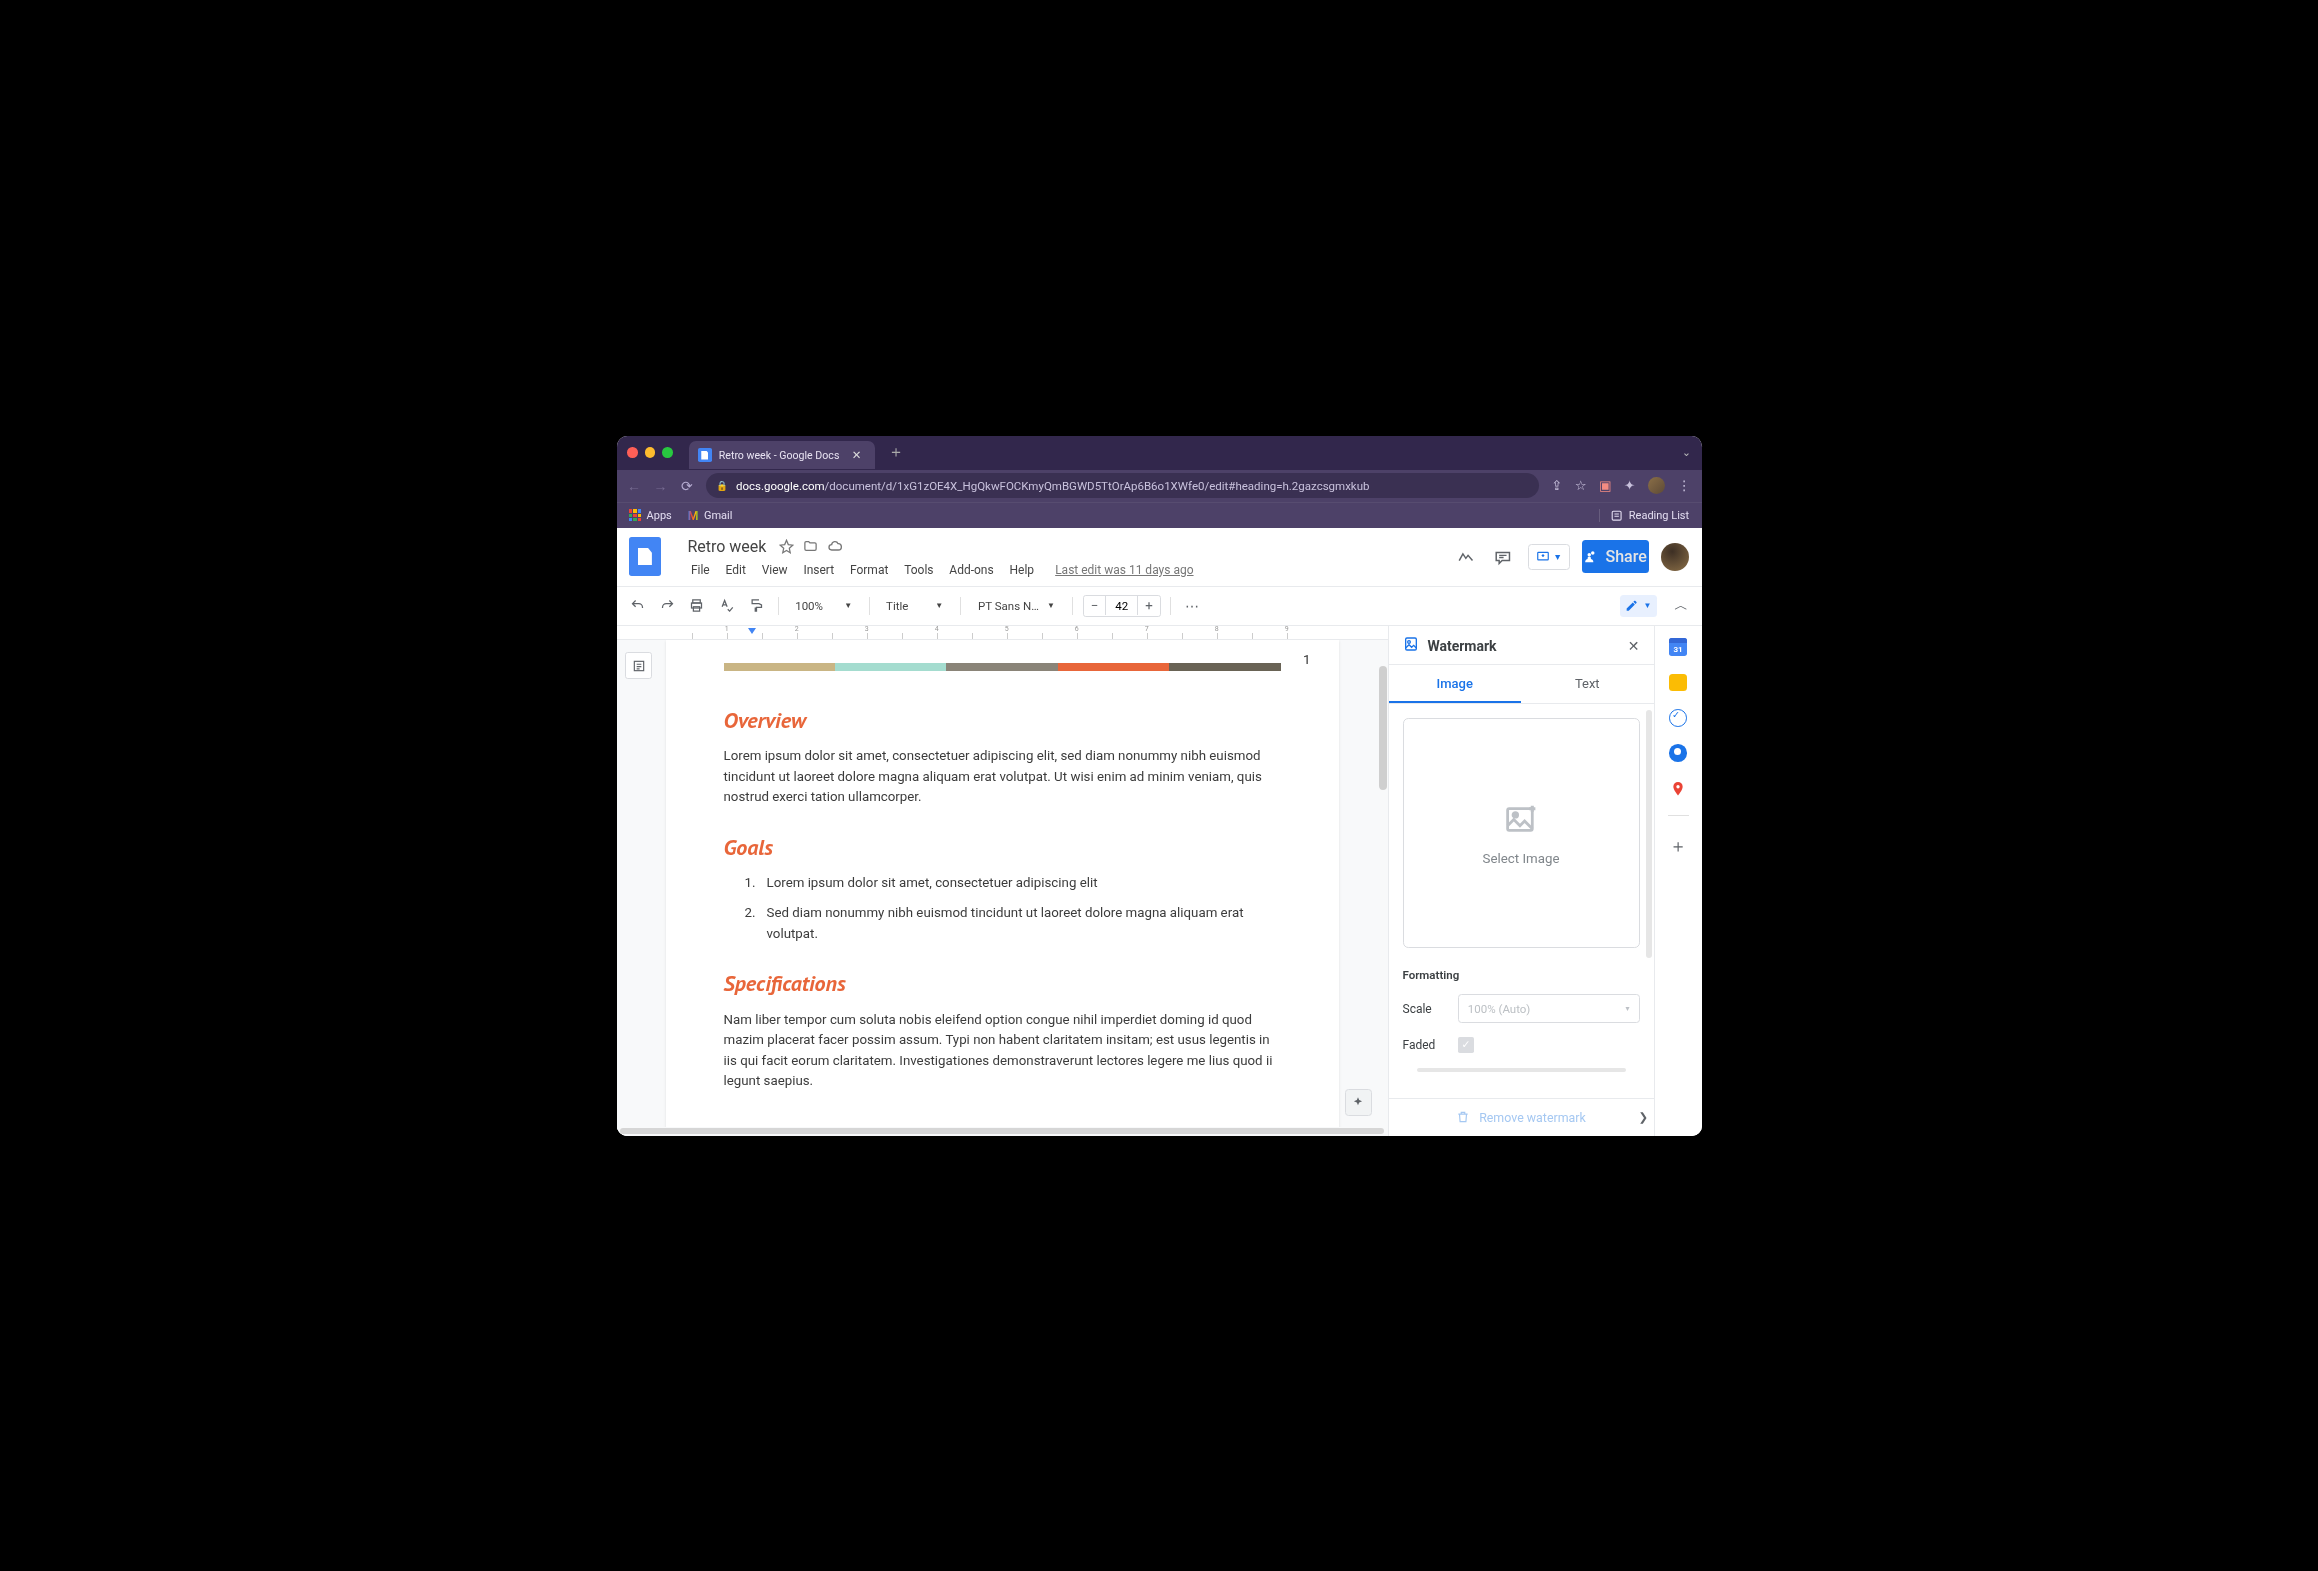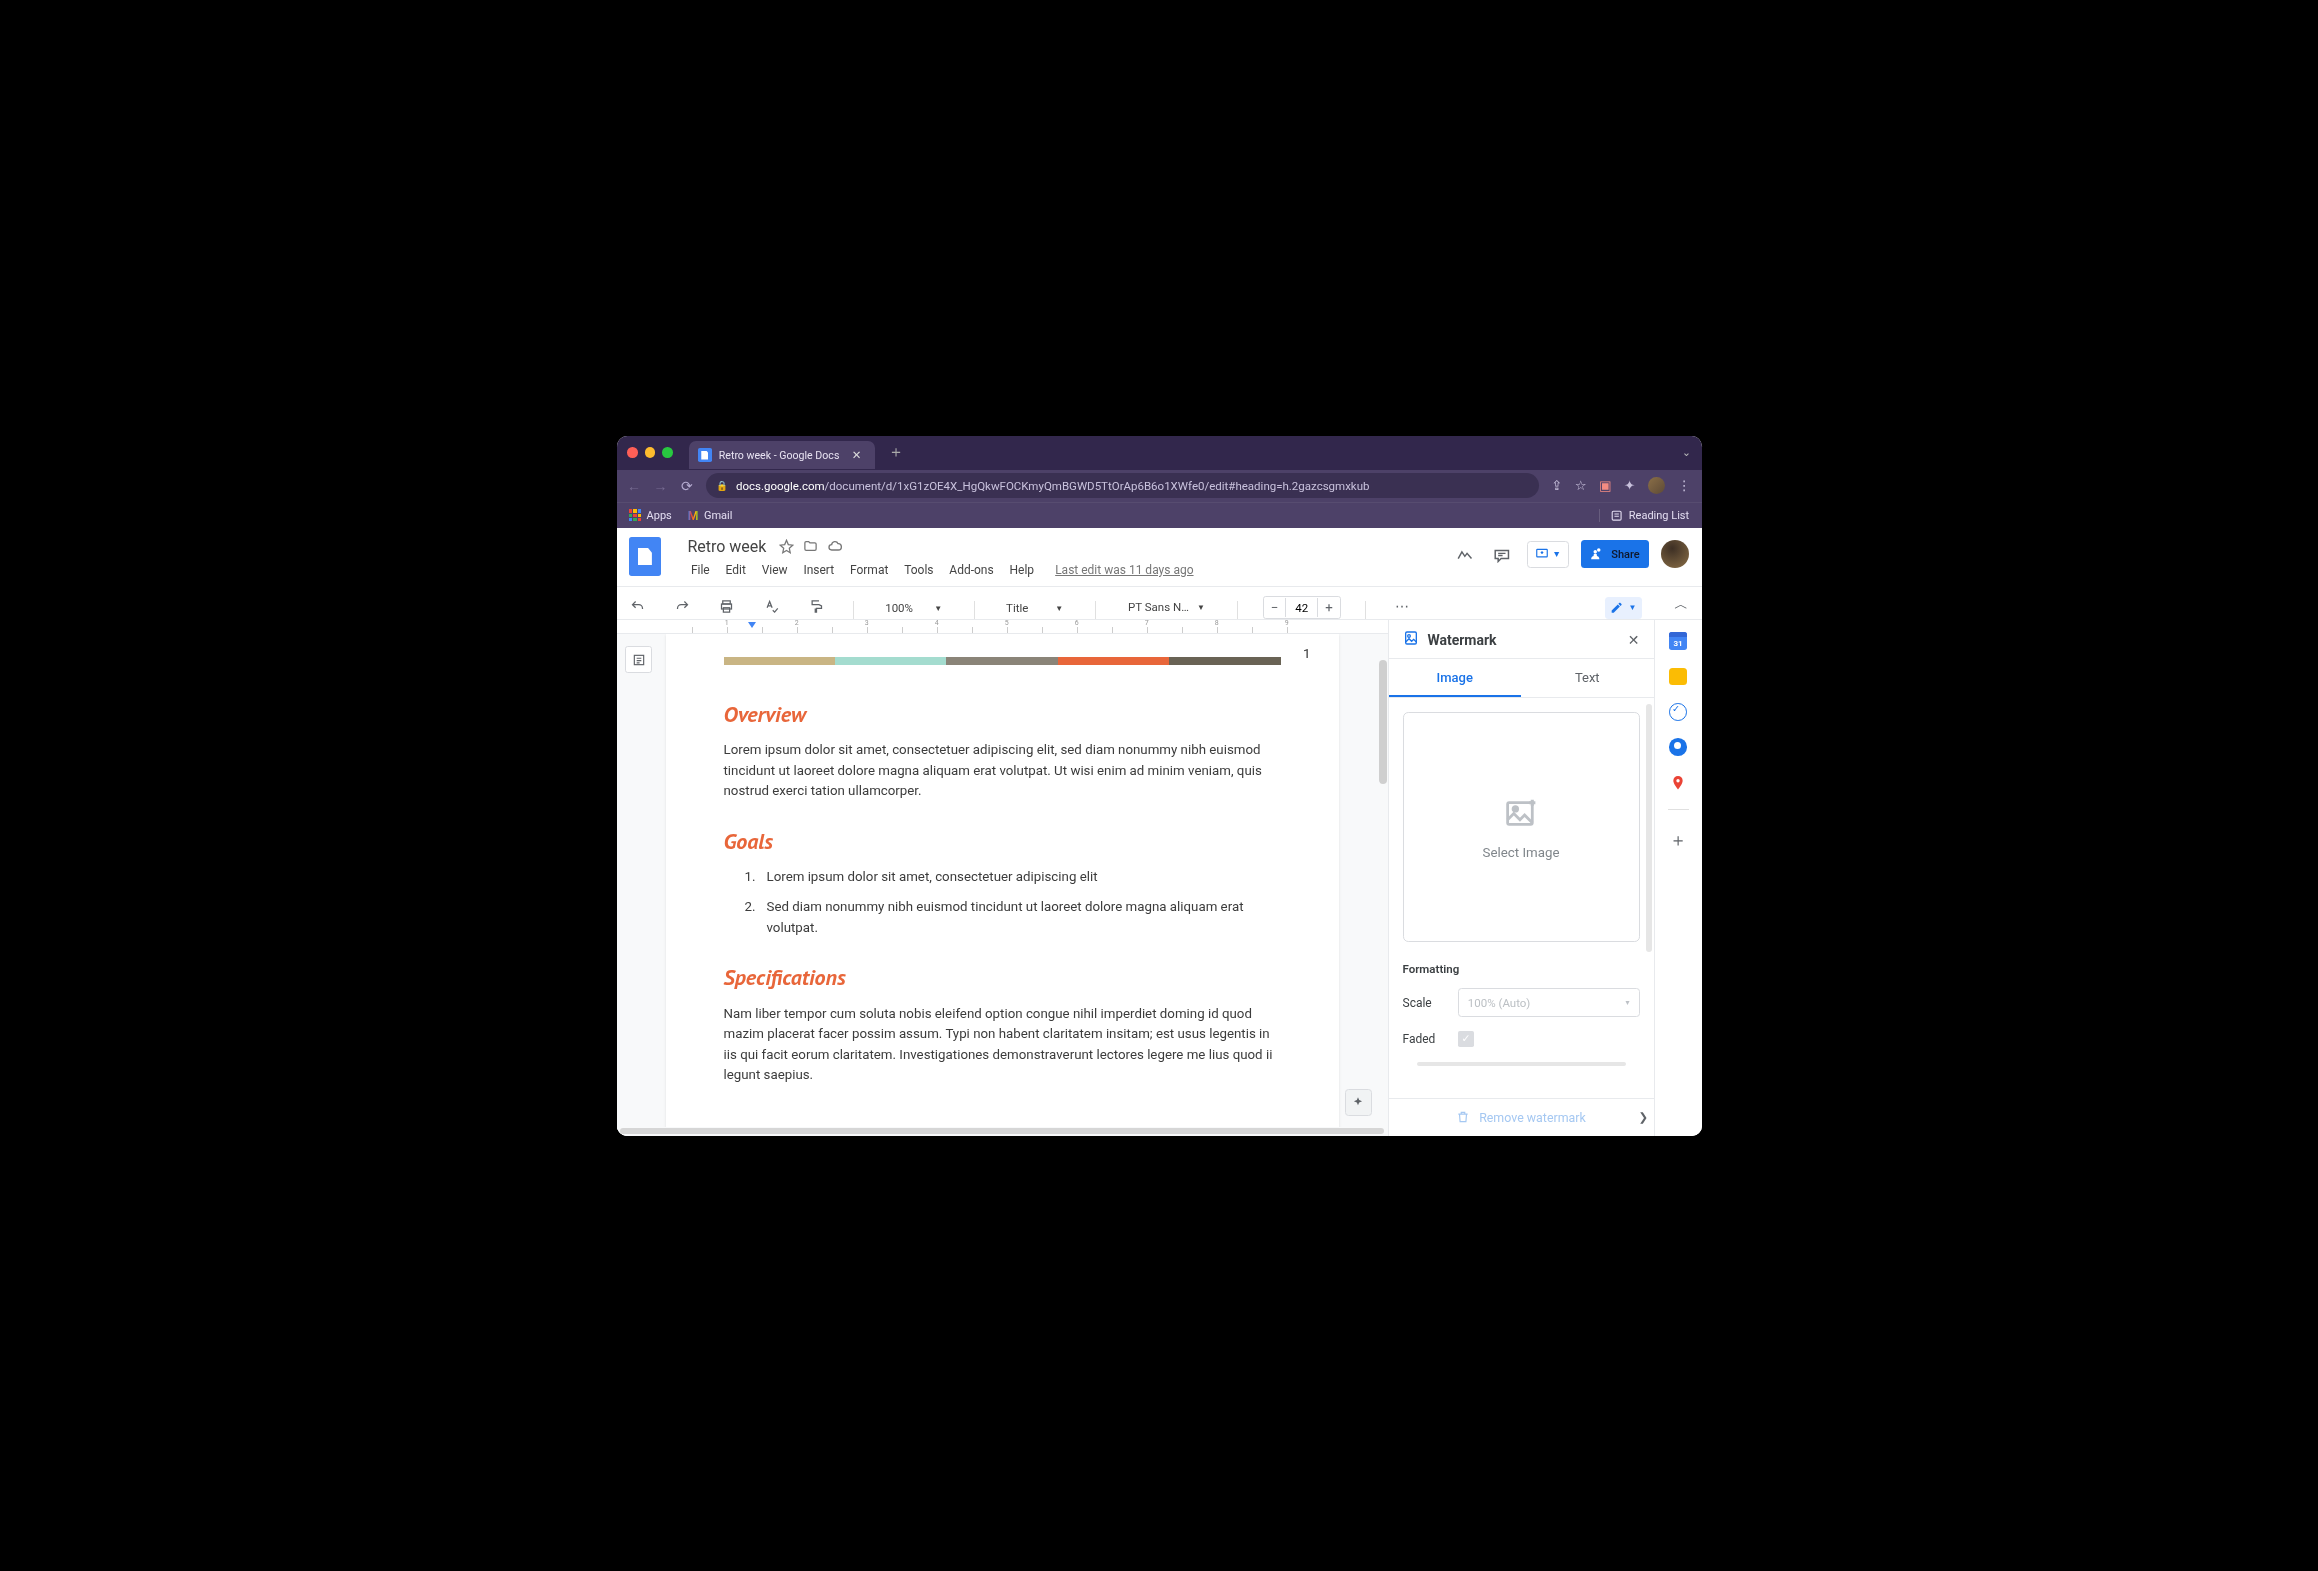--- a/index.html
+++ b/index.html
@@ -39,23 +39,23 @@
 .titlewrap{flex:1}
 .titlerow{display:flex;align-items:center;gap:8.9px}
 .doctitle{font-size:16px;color:#444;padding:1.8px 3.5px}
 .titleicn{color:#777;cursor:pointer;display:flex}
 .menus{display:flex;gap:1.8px;margin-top:1.8px;font-size:12px;color:#444}
 .menus span{padding:3.5px 7px;cursor:pointer;border-radius:2.7px}
 .lastedit{color:#777;text-decoration:underline;cursor:pointer;margin-left:5.3px}
 .hdract{display:flex;align-items:center;gap:12.4px;margin-top:5.3px}
 .hic{color:#5f6368;cursor:pointer;display:flex;padding:3.5px}
 .present{border:0.9px solid #dadce0;border-radius:3.5px;padding:5.3px 7px;display:flex;align-items:center;gap:3.5px;color:#1a73e8;cursor:pointer}
-.sharebtn{background:#1a73e8;color:#0f172a;border-radius:3.5px;padding:7px 9px;display:flex;align-items:center;gap:7px;font-size:11px;font-weight:500;cursor:pointer}
+.sharebtn{background:#1a73e8;color:#e5e5e5;border-radius:3.5px;padding:7px 2px;display:flex;align-items:center;gap:7px;font-size:16px;font-weight:500;cursor:pointer}
 .pavatar{width:28px;height:28px;border-radius:50%;background:#8b6f47;background:radial-gradient(circle at 40% 30%,#3d2f24,#8b6f47)}
-.toolbar{border-top:0.9px solid #e8eaed;border-bottom:0.9px solid #e8eaed;height:34px;display:flex;align-items:flex-end;padding:0 8.9px;gap:21px;margin-top:5.3px}
+.toolbar{border-top:0.9px solid #e8eaed;border-bottom:0.9px solid #e8eaed;height:40px;display:flex;align-items:center;padding:0 8.9px;gap:6px;margin-top:5.3px}
 .tb{color:#5f6368;cursor:pointer;padding:4.4px;border-radius:2.7px;display:flex;align-items:center;justify-content:center;min-width:21px}
 .tbsep{width:0.9px;height:17.7px;background:#e0e0e0;margin:0 3.5px}
 .tbsel{display:flex;align-items:center;gap:3.5px;padding:3.5px 7px;font-size:11.5px;color:#444;cursor:pointer;border-radius:2.7px;min-width:71px;justify-content:space-between}
 .fontsel{min-width:93px;border:0.9px solid transparent}
 .sizebox{display:flex;align-items:center;border:0.9px solid #dadce0;border-radius:2.7px}
 .sizebox .b{padding:2.7px 7px;cursor:pointer;color:#5f6368;font-size:13.3px}
 .sizebox .v{padding:2.7px 8.9px;font-size:11.5px;border-left:0.9px solid #dadce0;border-right:0.9px solid #dadce0}
 .edmode{margin-left:auto;background:#e8f0fe;border-radius:3.5px;padding:4.4px 5.3px;display:flex;align-items:center;gap:5.3px;color:#1a73e8;cursor:pointer}
 .collapse{color:#5f6368;margin-left:7px;cursor:pointer;padding:4.4px}
 .workspace{flex:1;display:flex;overflow:hidden}

